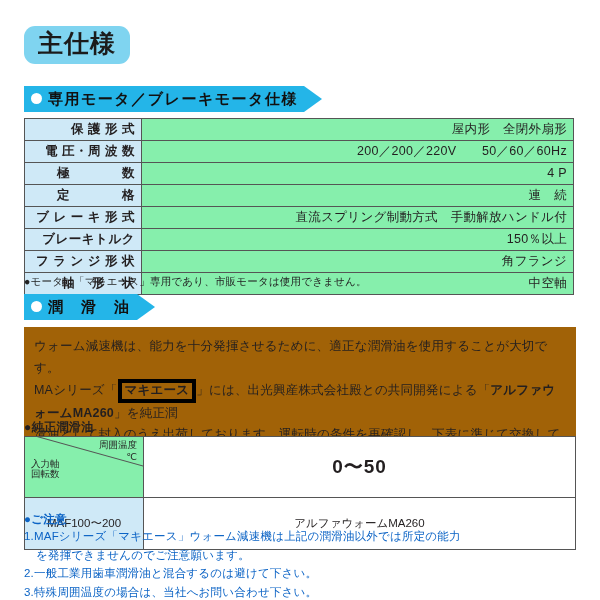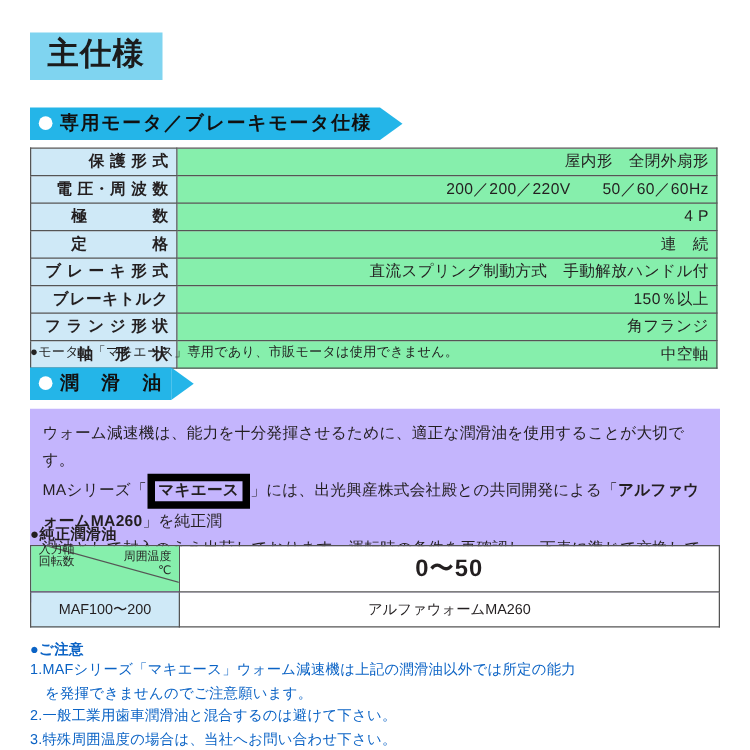--- a/index.html
+++ b/index.html
@@ -13,20 +13,21 @@
   .page{position:relative;width:600px;height:600px;}
 
   
   .main-title{
     position:absolute;left:24px;top:26px;
     background:#7fd4f0;
     padding:4px 14px 6px 14px;
     font-size:25px;font-weight:bold;letter-spacing:1px;
     color:#1b1b1b;
     line-height:1.1;
+    border-radius:11px;
   }
   .banner-wrap{position:absolute;}
   .banner-shape{
     position:relative;height:38px;display:inline-block;
   }
   .banner-shape .body{
     height:26px;background:#24b5e8;display:inline-block;
     padding-left:24px;padding-right:6px;
     font-size:15px;font-weight:bold;color:#111;
     line-height:26px;letter-spacing:1.5px;
@@ -72,47 +73,47 @@
   }
 
   .note-line{
     position:absolute;left:24px;top:275px;
     font-size:10.5px;color:#222;letter-spacing:0.2px;
   }
 
   
   .lube-box{
     position:absolute;left:24px;top:327px;width:552px;
-    background:#c4b5fd;
+    background:#a16207;
     padding:9px 10px 11px 10px;
     box-sizing:border-box;
     font-size:12.5px;
     line-height:1.72;
     letter-spacing:0.2px;
   }
   .lube-box b{font-weight:bold;}
   .boxed{
     display:inline-block;
-    border:6px solid #000000;
+    border:4px solid #000000;
     padding:0 3px;
     font-weight:bold;
     line-height:1.25;
   }
 
   .sub-head{
     position:absolute;left:24px;font-size:12px;font-weight:bold;
     letter-spacing:0.4px;
   }
 
   
   .oil-table{
     position:absolute;left:24px;top:436px;width:552px;
     border-collapse:collapse;font-size:12px;
   }
-  .oil-table td{border:1px solid #555;padding:5px 5px;}
+  .oil-table td{border:1px solid #555;padding:17px 5px;}
   .oil-head-left{
     background:#86efac;width:118px;height:32px;position:relative;
     padding:0 !important;
   }
   .oil-head-left .t-right{
     position:absolute;right:6px;top:2px;font-size:9.5px;
   }
   .oil-head-left .t-left{
     position:absolute;left:6px;bottom:18px;font-size:9.5px;font-weight:normal;
     line-height:1.05;

